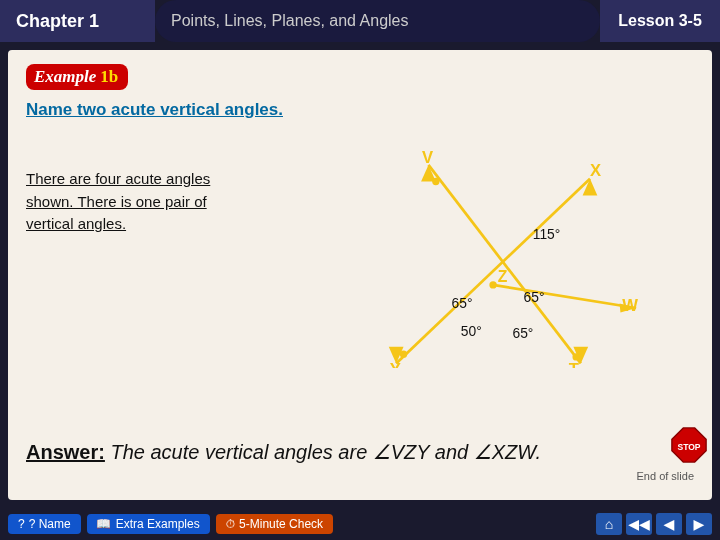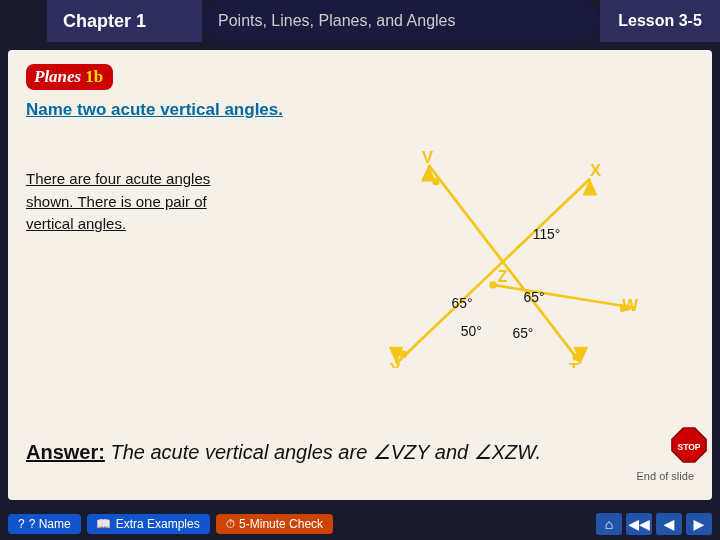--- a/index.html
+++ b/index.html
@@ -10,21 +10,20 @@
       font-family: Arial, sans-serif;
       background: #1a1a2e;
     }
 
     
     .header {
       display: flex;
       align-items: stretch;
       height: 42px;
       width: 100%;
-      padding-left: 47px;
     }
     .header-chapter {
       background: #2d2d5e;
       color: white;
       font-weight: bold;
       font-size: 18px;
       padding: 0 16px;
       display: flex;
       align-items: center;
       min-width: 155px;
@@ -221,21 +220,21 @@
   </div>
   <div class="header-lesson">
     <span>Lesson 3-5</span>
   </div>
 </div>
 
 <div class="main">
 
   
   <div class="example-badge">
-    <span class="example-text">Planes</span>
+    <span class="example-text">Example</span>
     <span class="example-num">1b</span>
   </div>
 
   
   <div class="question">Name two acute vertical angles.</div>
 
   
   <div class="content-row">
 
     <div class="left-text">There are four acute angles shown. There is one pair of vertical angles.</div>

